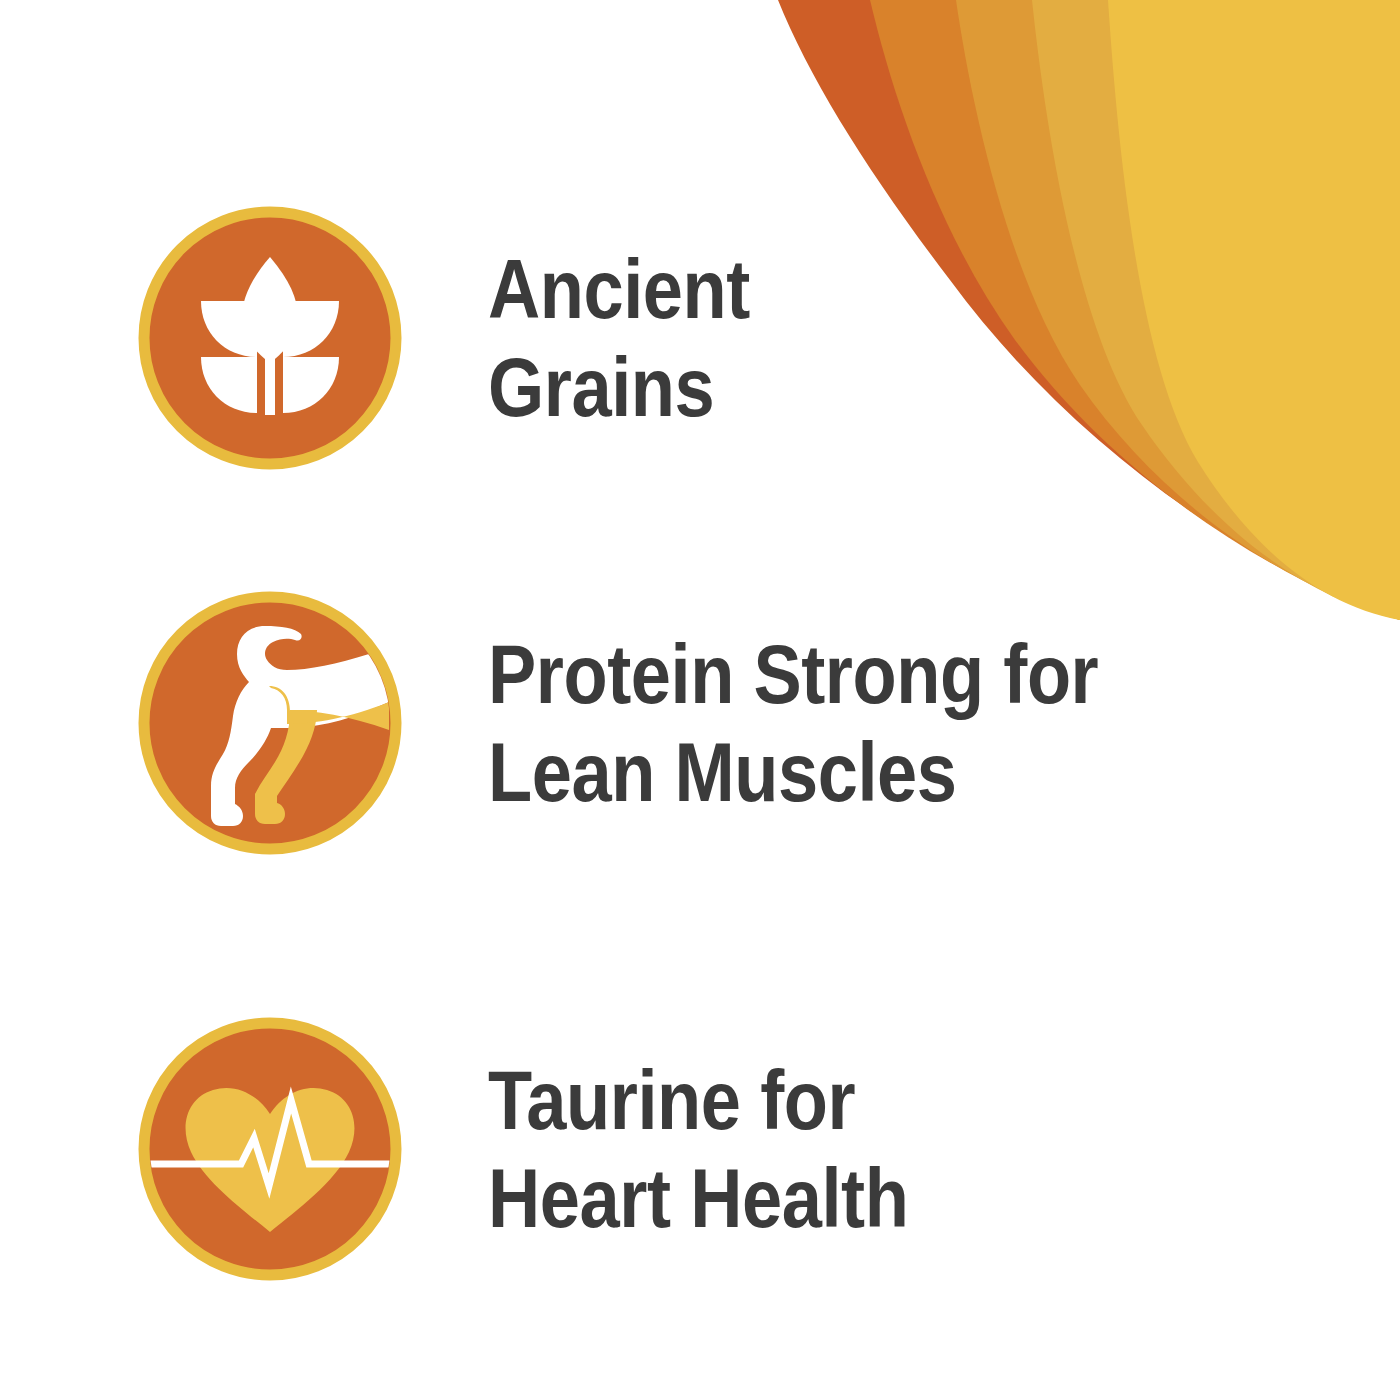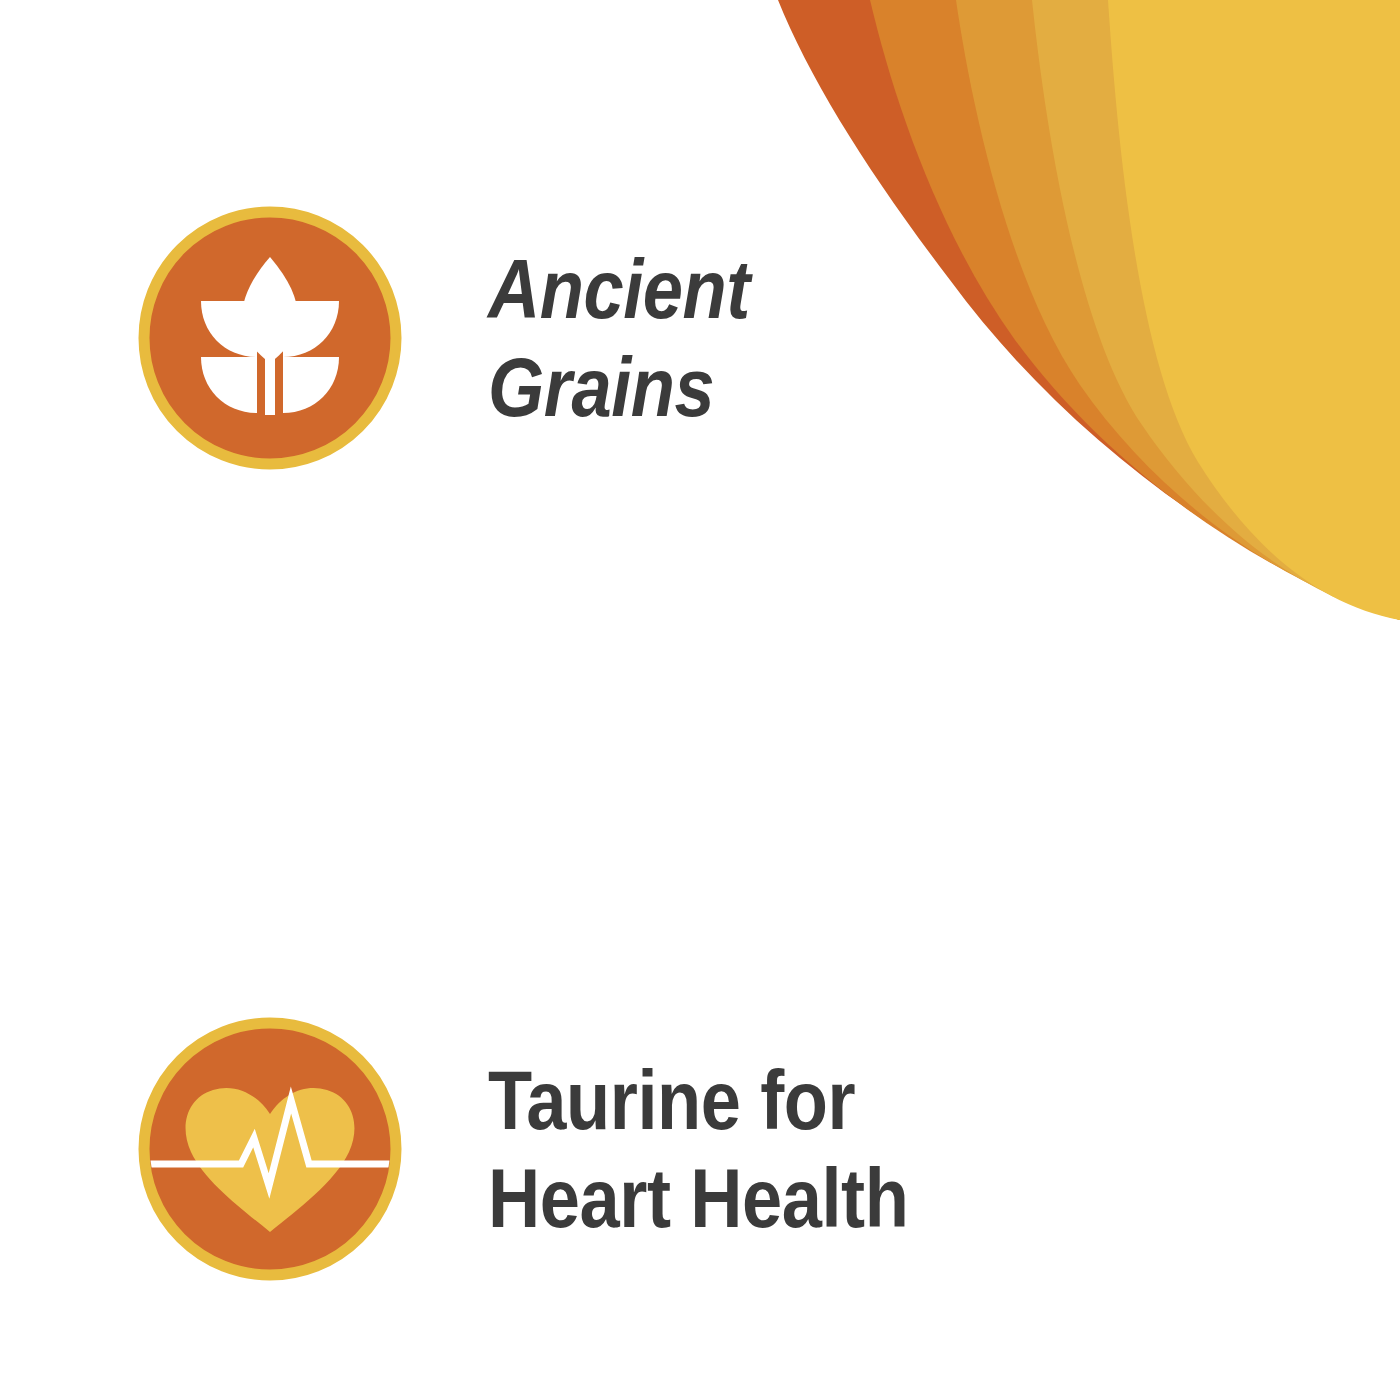--- a/index.html
+++ b/index.html
@@ -27,21 +27,21 @@
   }
 
   
   .feature-row {
     position: absolute;
     left: 137px;
     display: flex;
     flex-direction: row;
     align-items: center;
   }
-  #feature-row-0 { top: 205px; font-style: italic; }
+  #feature-row-0 { top: 205px; }
   #feature-row-1 { top: 590px; }
   #feature-row-2 { top: 1016px; }
 
   .icon-badge {
     position: relative;
     width: 266px;
     height: 266px;
     flex: 0 0 auto;
   }
   .icon-badge svg {
@@ -107,20 +107,84 @@
 
           <rect x="128" y="108" width="10" height="102"></rect>
         </g>
       </svg>
     </div>
 
     <div class="feature-text">Ancient
 Grains</div>
   </div>
 
+  <div class="feature-row" id="feature-row-1">
+
+    <div class="icon-badge">
+      <svg viewBox="0 0 266 266">
+        <defs>
+          <clipPath id="dogClip">
+            <circle cx="133" cy="133" r="120"></circle>
+          </clipPath>
+        </defs>
+        <circle cx="133" cy="133" r="126" fill="#D0682C" stroke="#E8BB3E" stroke-width="11"></circle>
+        <g clip-path="url(#dogClip)">
+
+          <path fill="#ffffff" d="M 128 36
+                   C 110 36 100 48 100 64
+                   C 100 78 107 86 112 92
+                   C 104 100 98 112 96 126
+                   C 94 142 92 154 86 164
+                   C 80 174 74 182 74 196
+                   L 74 226
+                   C 74 232 78 236 84 236
+                   L 96 236
+                   C 102 236 106 232 106 226
+                   C 106 220 102 216 98 214
+                   L 98 198
+                   C 98 188 104 180 112 172
+                   C 122 162 130 150 134 138
+                   L 150 138
+                   C 176 138 206 132 238 118
+                   L 252 112
+                   L 252 58
+                   L 232 64
+                   C 200 74 172 80 150 80
+                   C 140 80 134 76 130 70
+                   C 126 64 128 56 136 52
+                   C 144 48 152 48 158 50
+                   C 163 52 166 48 164 44
+                   C 158 38 144 36 128 36 Z"></path>
+
+          <path fill="#EEC04A" d="M 132 96
+                   C 145 96 153 106 153 122
+                   C 153 140 147 158 138 172
+                   C 132 182 124 192 118 204
+                   L 118 224
+                   C 118 230 122 234 128 234
+                   L 138 234
+                   C 144 234 148 230 148 224
+                   C 148 218 144 214 140 213
+                   L 140 206
+                   C 148 194 158 180 166 166
+                   C 176 148 180 132 180 120
+                   L 150 120
+                   C 150 108 144 100 134 98 Z"></path>
+
+          <path fill="#EEC04A" d="M 150 120
+                   C 178 120 212 126 252 140
+                   L 252 112
+                   C 212 128 178 134 150 134 Z"></path>
+        </g>
+      </svg>
+    </div>
+
+    <div class="feature-text">Protein Strong for
+Lean Muscles</div>
+  </div>
 
   <div class="feature-row" id="feature-row-2">
 
     <div class="icon-badge">
       <svg viewBox="0 0 266 266">
         <defs>
           <clipPath id="heartClip">
             <circle cx="133" cy="133" r="120"></circle>
           </clipPath>
         </defs>

